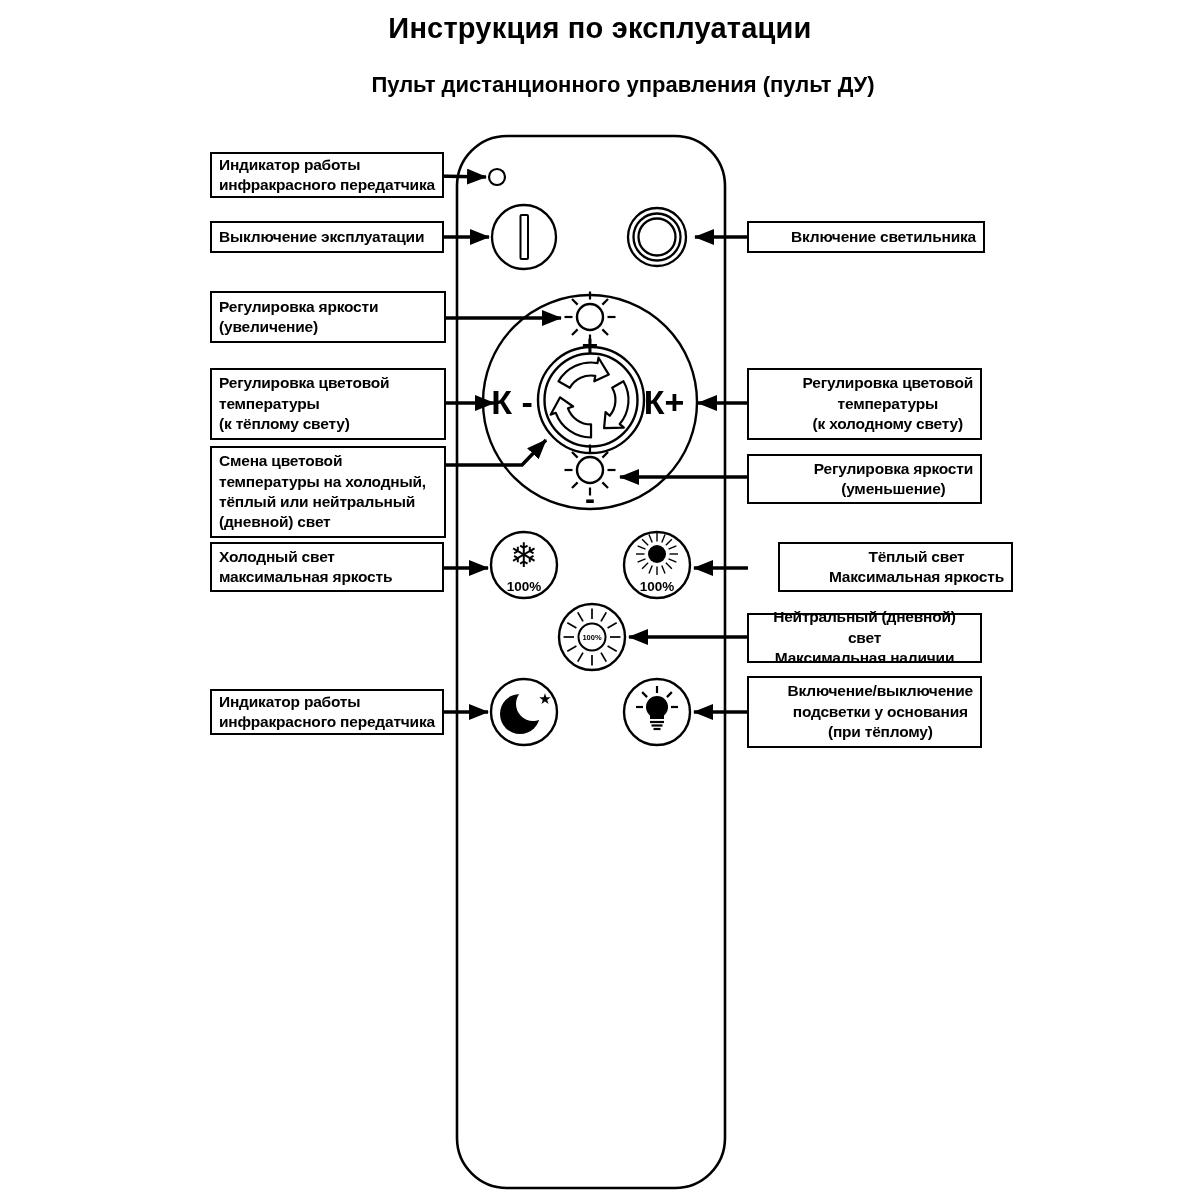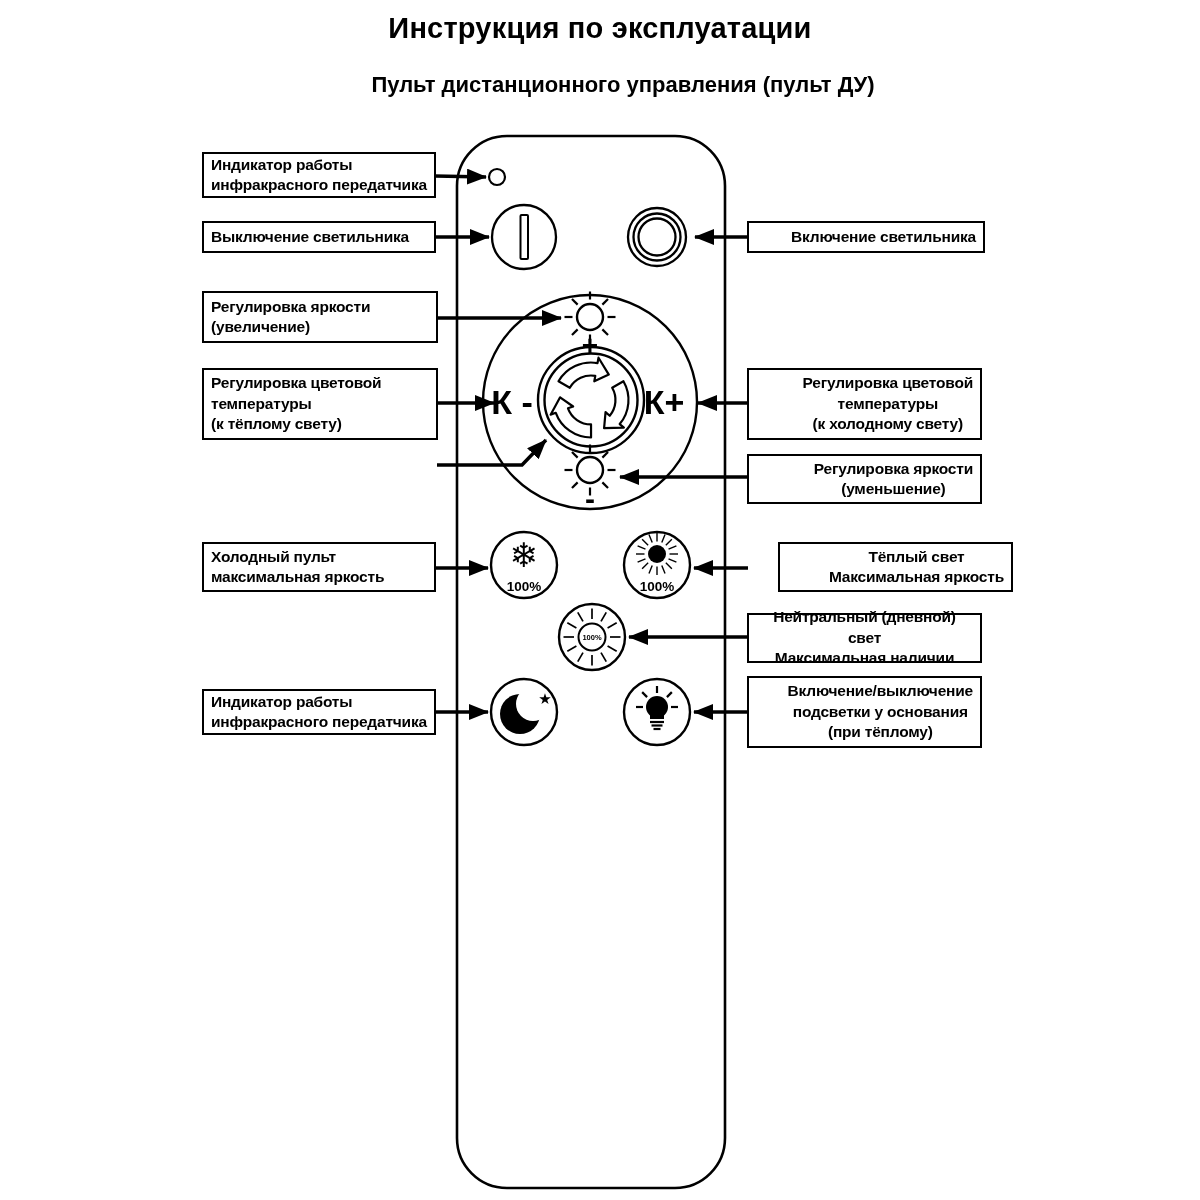--- a/index.html
+++ b/index.html
@@ -7,21 +7,21 @@
          font-family:"Liberation Sans",sans-serif;color:#000;}
   .title{position:absolute;left:0;top:12px;width:1200px;text-align:center;
          font-weight:bold;font-size:29px;letter-spacing:.2px;}
   .subtitle{position:absolute;left:0;top:72px;width:1200px;text-align:center;
          font-weight:bold;font-size:22px;padding-left:23px;}
   svg{position:absolute;left:0;top:0;}
   .box{position:absolute;box-sizing:border-box;border:2.5px solid #000;background:#fff;
        display:flex;align-items:center;white-space:pre-line;
        font-weight:bold;font-size:15.5px;line-height:1.32;letter-spacing:-0.2px;
        padding:2px 7px;}
-  .lbox{justify-content:flex-start;text-align:left;}
+  .lbox{justify-content:flex-start;text-align:left;margin-left:8px;}
   .rbox{justify-content:flex-end;text-align:center;}
   .ink{stroke:#000;fill:none;}
   text{font-family:"Liberation Sans",sans-serif;font-weight:bold;fill:#000;}
   .glyph{font-family:"DejaVu Sans",sans-serif;font-weight:normal;}
 </style>
 </head>
 <body>
 
 <div id="stage">
 
@@ -191,27 +191,31 @@
             <use href="#rayb" transform="rotate(-45)"></use>
           <use href="#rayb" transform="rotate(90)"></use>
             <use href="#rayb" transform="rotate(-90)"></use>
         </g>
       </g>
     </g>
   </svg>
 
   <div class="box lbox" style="left:202px;top:152px;width:234px;height:46px">Индикатор работы
 инфракрасного передатчика</div>
-  <div class="box lbox" style="left:202px;top:221px;width:234px;height:32px">Выключение светильника</div>
+  <div class="box lbox" style="left:202px;top:221px;width:234px;height:32px">Выключение эксплуатации</div>
   <div class="box lbox" style="left:202px;top:291px;width:236px;height:52px">Регулировка яркости
 (увеличение)</div>
   <div class="box lbox" style="left:202px;top:368px;width:236px;height:72px">Регулировка цветовой
 температуры
 (к тёплому свету)</div>
-  <div class="box lbox" style="left:202px;top:542px;width:234px;height:50px">Холодный пульт
+  <div class="box lbox" style="left:202px;top:446px;width:236px;height:92px">Смена цветовой
+температуры на холодный,
+тёплый или нейтральный
+(дневной) свет</div>
+  <div class="box lbox" style="left:202px;top:542px;width:234px;height:50px">Холодный свет
 максимальная яркость</div>
   <div class="box lbox" style="left:202px;top:689px;width:234px;height:46px">Индикатор работы
 инфракрасного передатчика</div>
 
   <div class="box rbox" style="left:747px;top:221px;width:238px;height:32px">Включение светильника</div>
   <div class="box rbox" style="left:747px;top:368px;width:235px;height:72px">Регулировка цветовой
 температуры
 (к холодному свету)</div>
   <div class="box rbox" style="left:747px;top:454px;width:235px;height:50px">Регулировка яркости
 (уменьшение)</div>

